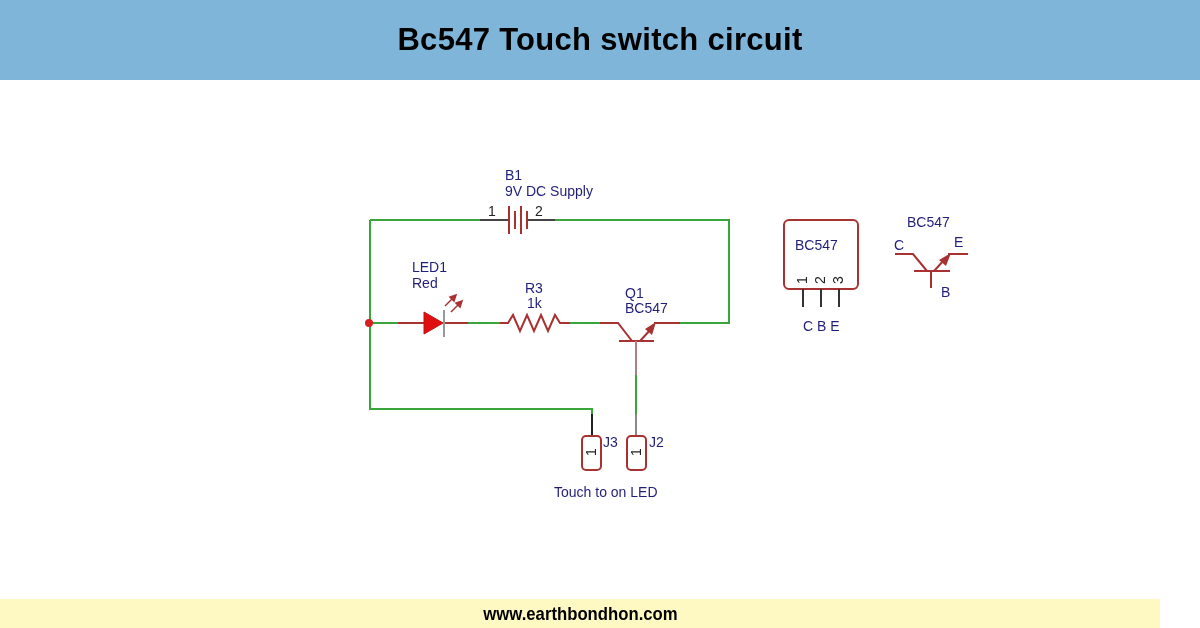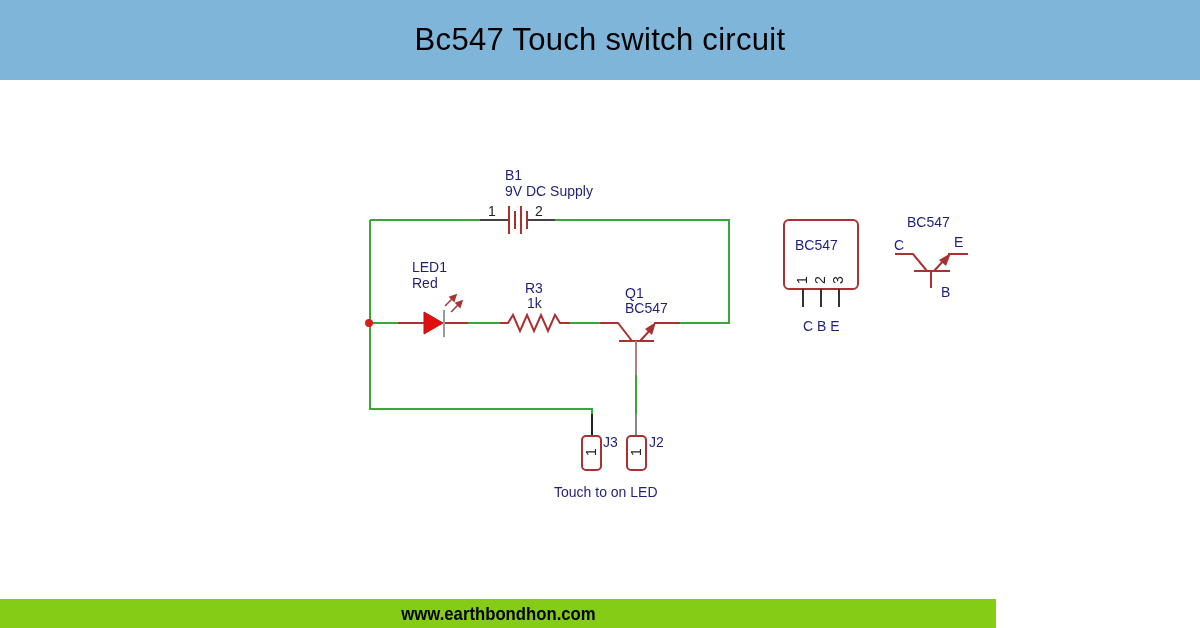--- a/index.html
+++ b/index.html
@@ -7,26 +7,26 @@
       width: 1200px; height: 628px; position: relative; overflow: hidden;
       background: #ffffff;
       font-family: "Liberation Sans", sans-serif;
     }
     .header {
       position: absolute; left: 0; top: 0; width: 1200px; height: 80px;
       background: #7fb5d8;
       display: flex; align-items: center; justify-content: center;
     }
     .header h1 {
-      margin: 0; font-size: 31px; font-weight: normal; color: #000;
+      margin: 0; font-size: 31px; font-weight: bold; color: #000;
       font-family: "Liberation Sans", sans-serif; letter-spacing: 0.3px;
     }
     .footer {
-      position: absolute; left: 0; top: 599px; width: 996px; height: 29px;
-      background: #84cc16;
+      position: absolute; left: 0; top: 599px; width: 1160px; height: 29px;
+      background: #fef9c3;
       display: flex; align-items: center; justify-content: center;
     }
     .footer span {
       font-size: 19px; font-weight: bold; color: #000;
       font-family: "Liberation Sans", sans-serif;
       transform: scaleX(0.88); display: inline-block;
     }
     svg.schematic { position: absolute; left: 0; top: 0; }
     .lbl { font-family: "Liberation Sans", sans-serif; font-size: 14px; fill: #1f1f7a; }
     .pin { font-family: "Liberation Sans", sans-serif; font-size: 14px; fill: #222; }

